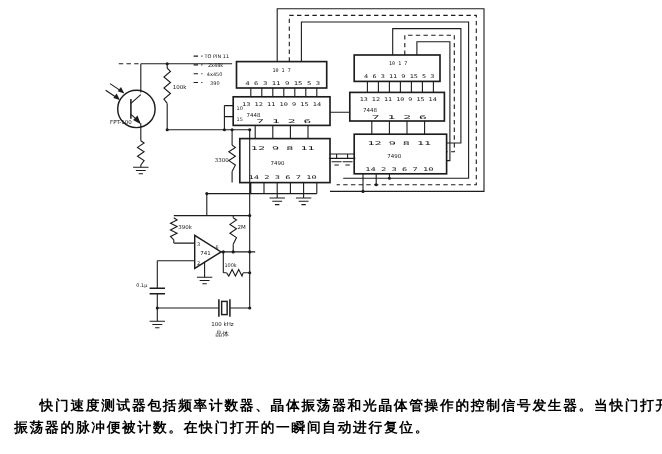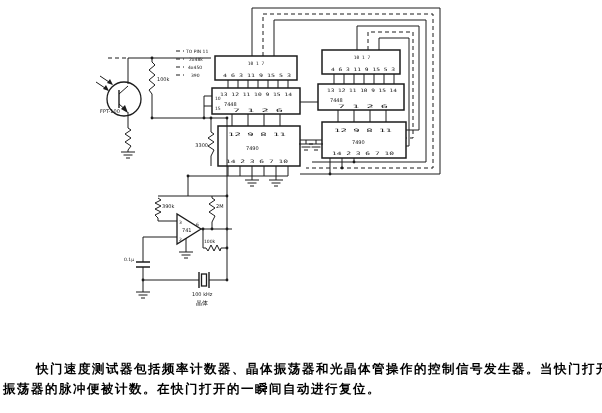--- a/index.html
+++ b/index.html
@@ -14,21 +14,21 @@
   .solid{fill:#1c1c1c;stroke:none;}
   text{fill:#161616;}
   .t5{font-size:5px;}
   .t45{font-size:4.5px;}
   .t6{font-size:6px;}
   .pins{font-size:4.6px;font-family:"DejaVu Sans Mono",monospace;}
   .cap-line{position:absolute;white-space:nowrap;color:#000;
             font-size:12.5px;font-weight:600;letter-spacing:1.5px;
             font-family:"DejaVu Sans",sans-serif;}
   #cap1{left:36px;top:361px;}
-  #cap2{left:3px;top:381px;text-align:center;}
+  #cap2{left:13px;top:381px;text-align:center;}
 </style>
 </head>
 <body>
 
 <div id="page">
   <svg width="602" height="413" viewBox="0 0 602 413">
 
     <g>
       <path class="wire" d="M252,56 V8 H440 V174 H300 M274,56 V20 H426 V162 H312 M357,50 V26 H419 V130 H406 M379,50 V38 H409 V146 H406"></path>
       <path class="dash" d="M263,56 V14 H433 V168 H306 M368,50 V32 H413 V138 H406"></path>

